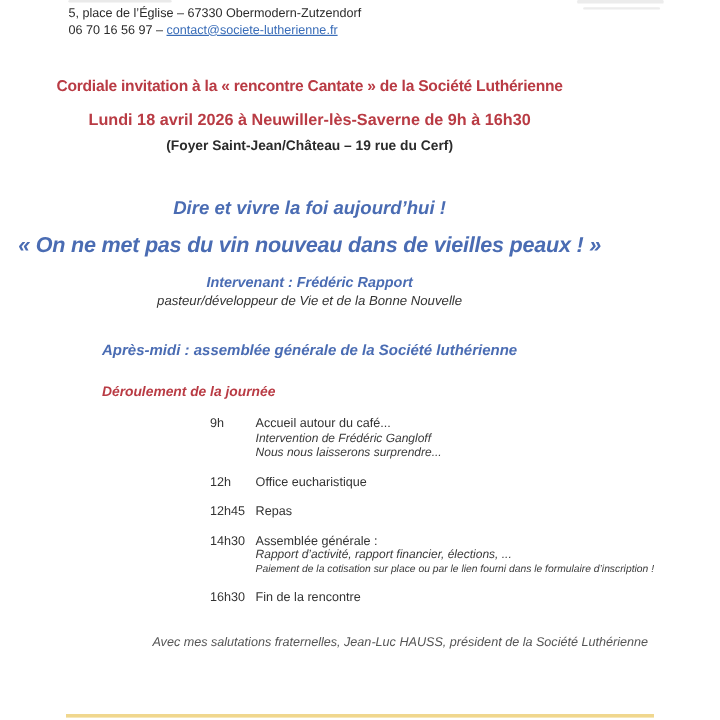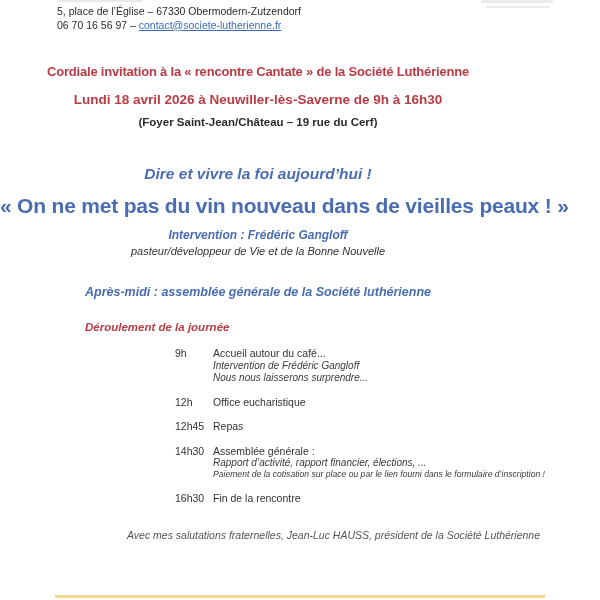--- a/index.html
+++ b/index.html
@@ -19,21 +19,21 @@
   .sliver.s3{left:486px; top:6px; width:64px; height:2px; background:#ececec;}
 
   .contact{position:absolute; left:57px; top:5px; font-size:10.5px; line-height:13.5px; color:#2b2b2b;}
   .contact a{color:var(--link); text-decoration:underline; cursor:pointer;}
 
   .cline{position:absolute; left:0; width:516px; text-align:center; white-space:nowrap;}
   .red-title   {top:64px;  font-size:13px;   font-weight:bold; color:var(--red); letter-spacing:-0.2px;}
   .red-date    {top:92px;  font-size:13.5px; font-weight:bold; color:var(--red);}
   .venue       {top:116px; font-size:11.5px; font-weight:bold; color:#2b2b2b;}
   .blue-head   {top:165px; font-size:15.5px; font-weight:bold; font-style:italic; color:var(--blue);}
-  .blue-quote  {top:194px; font-size:21px; font-weight:bold; color:var(--blue); letter-spacing:-0.2px;}
+  .blue-quote  {top:194px; font-size:18px; font-weight:bold; font-style:italic; color:var(--blue); letter-spacing:-0.2px;}
   .blue-speaker{top:228px; font-size:12px;   font-weight:bold; font-style:italic; color:var(--blue);}
   .role        {top:245px; font-size:11px;   font-style:italic; color:#333;}
   .blue-pm     {top:285px; font-size:12.5px; font-weight:bold; font-style:italic; color:var(--blue);}
 
   .sched-heading{position:absolute; left:85px; top:321px; font-size:11.5px;
     font-weight:bold; font-style:italic; color:var(--red);}
 
   .schedule{position:absolute; left:127px; top:347px; width:430px; font-size:10.5px; color:#333;margin-left:48px;}
   .srow{display:flex; margin-bottom:12px;}
   .stime{width:38px; flex:0 0 38px; line-height:12.5px;}
@@ -58,21 +58,21 @@
     <div>5, place de l’Église – 67330 Obermodern-Zutzendorf</div>
     <div><span>06 70 16 56 97 – </span><a>contact@societe-lutherienne.fr</a></div>
   </div>
 
   <div class="cline red-title">Cordiale invitation à la « rencontre Cantate » de la Société Luthérienne</div>
   <div class="cline red-date">Lundi 18 avril 2026 à Neuwiller-lès-Saverne de 9h à 16h30</div>
   <div class="cline venue">(Foyer Saint-Jean/Château – 19 rue du Cerf)</div>
 
   <div class="cline blue-head">Dire et vivre la foi aujourd’hui !</div>
   <div class="cline blue-quote">« On ne met pas du vin nouveau dans de vieilles peaux ! »</div>
-  <div class="cline blue-speaker">Intervention : Frédéric Gangloff</div>
+  <div class="cline blue-speaker">Intervenant : Frédéric Rapport</div>
   <div class="cline role">pasteur/développeur de Vie et de la Bonne Nouvelle</div>
   <div class="cline blue-pm">Après-midi : assemblée générale de la Société luthérienne</div>
 
   <div class="sched-heading">Déroulement de la journée</div>
 
   <div class="schedule">
 
     <div class="srow">
       <span class="stime">9h</span>
       <div class="sdesc">

